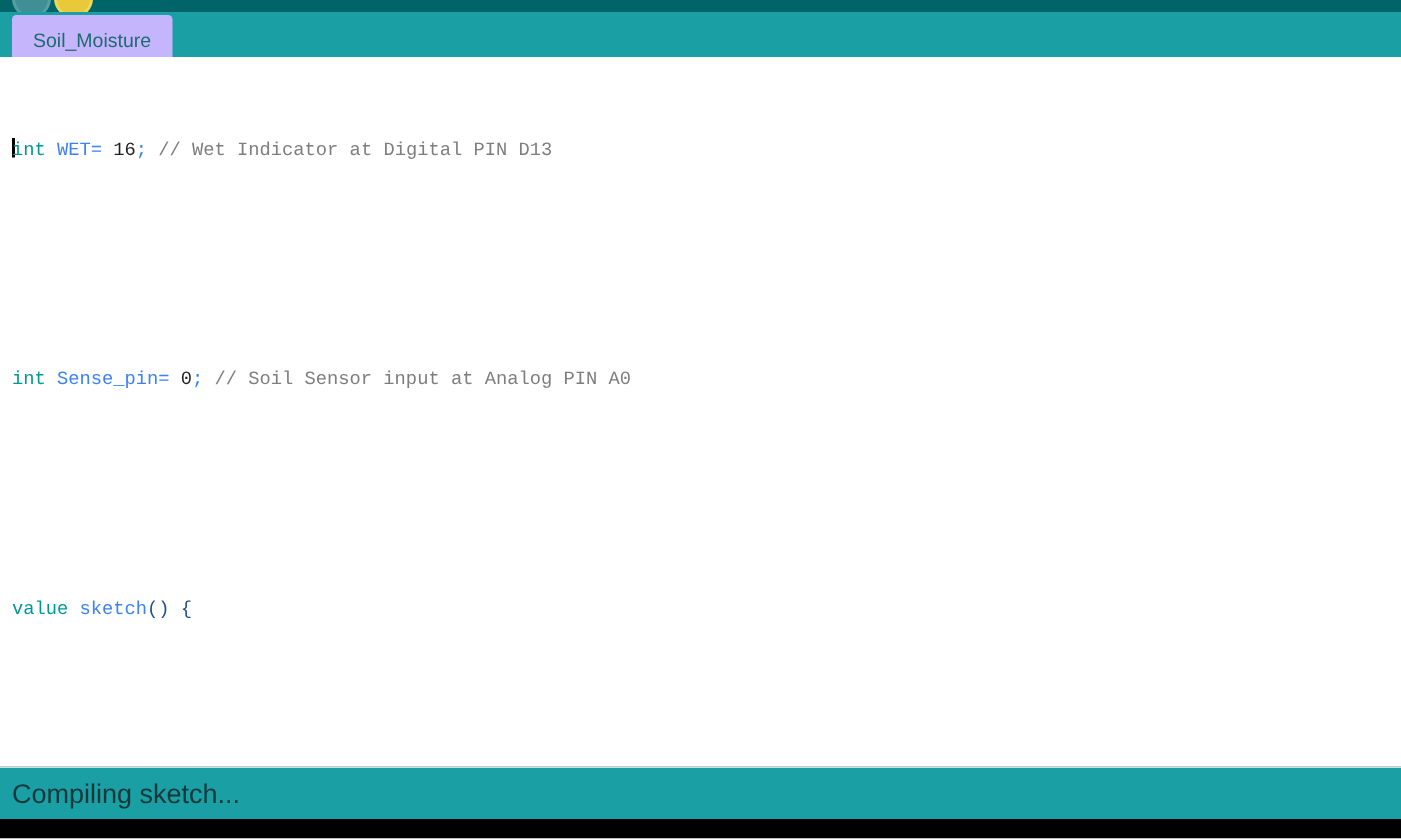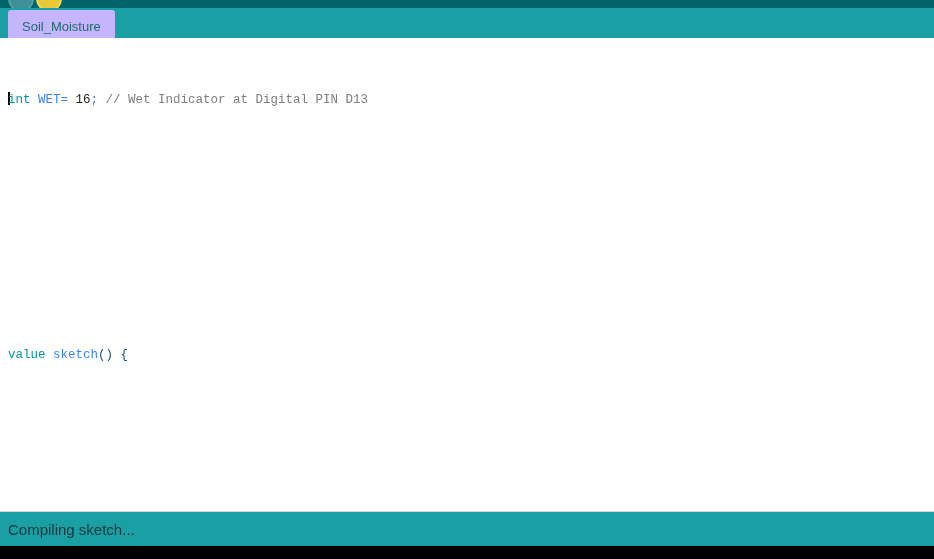--- a/index.html
+++ b/index.html
@@ -127,21 +127,21 @@
     width: 934px;
     height: 35px;
     background: #1a9fa5;
     display: flex;
     align-items: center;
     border-top: 1px solid #d9d9d9;
     box-sizing: border-box;
   }
   .status-text {
     margin-left: 8px;
-    font-size: 15px;
+    font-size: 18px;
     color: #12383a;
     font-family: "Liberation Sans", sans-serif;
   }
 
   
   .console {
     position: absolute;
     left: 0;
     top: 546px;
     width: 934px;
@@ -167,20 +167,21 @@
   </div>
 
   <div class="editor">
     <div class="code">
 
       <div class="ln"><span class="caret"></span><span class="kw">int</span><span class="pln"> WET= </span><span class="num">16</span><span class="pln">; </span><span class="cmt">// Wet Indicator at Digital PIN D13</span></div>
 
 
       <div class="ln"> </div>
 
+      <div class="ln"><span class="kw">int</span><span class="pln"> Sense_pin= </span><span class="num">0</span><span class="pln">; </span><span class="cmt">// Soil Sensor input at Analog PIN A0</span></div>
 
 
       <div class="ln"> </div>
 
       <div class="ln"><span class="kw">value</span><span class="pln"> sketch</span><span class="par">()</span><span class="pln"> </span><span class="par">{</span></div>
 
       
 
       
 

